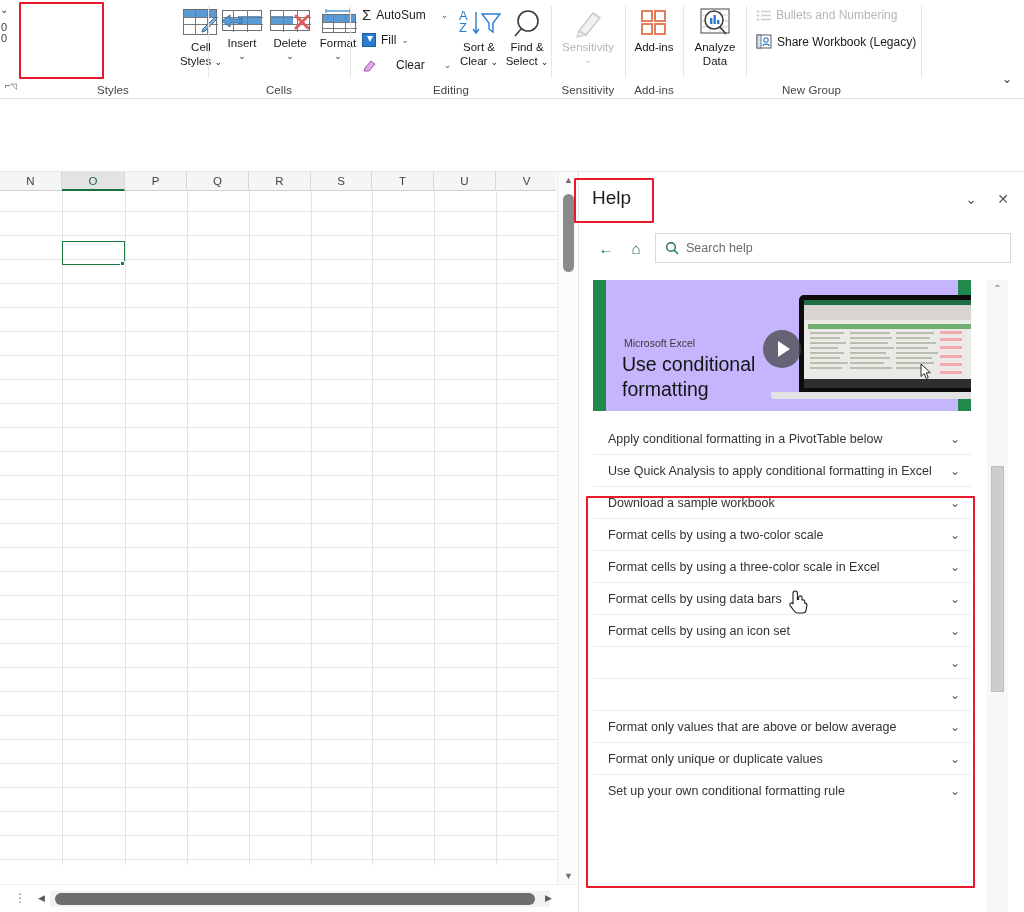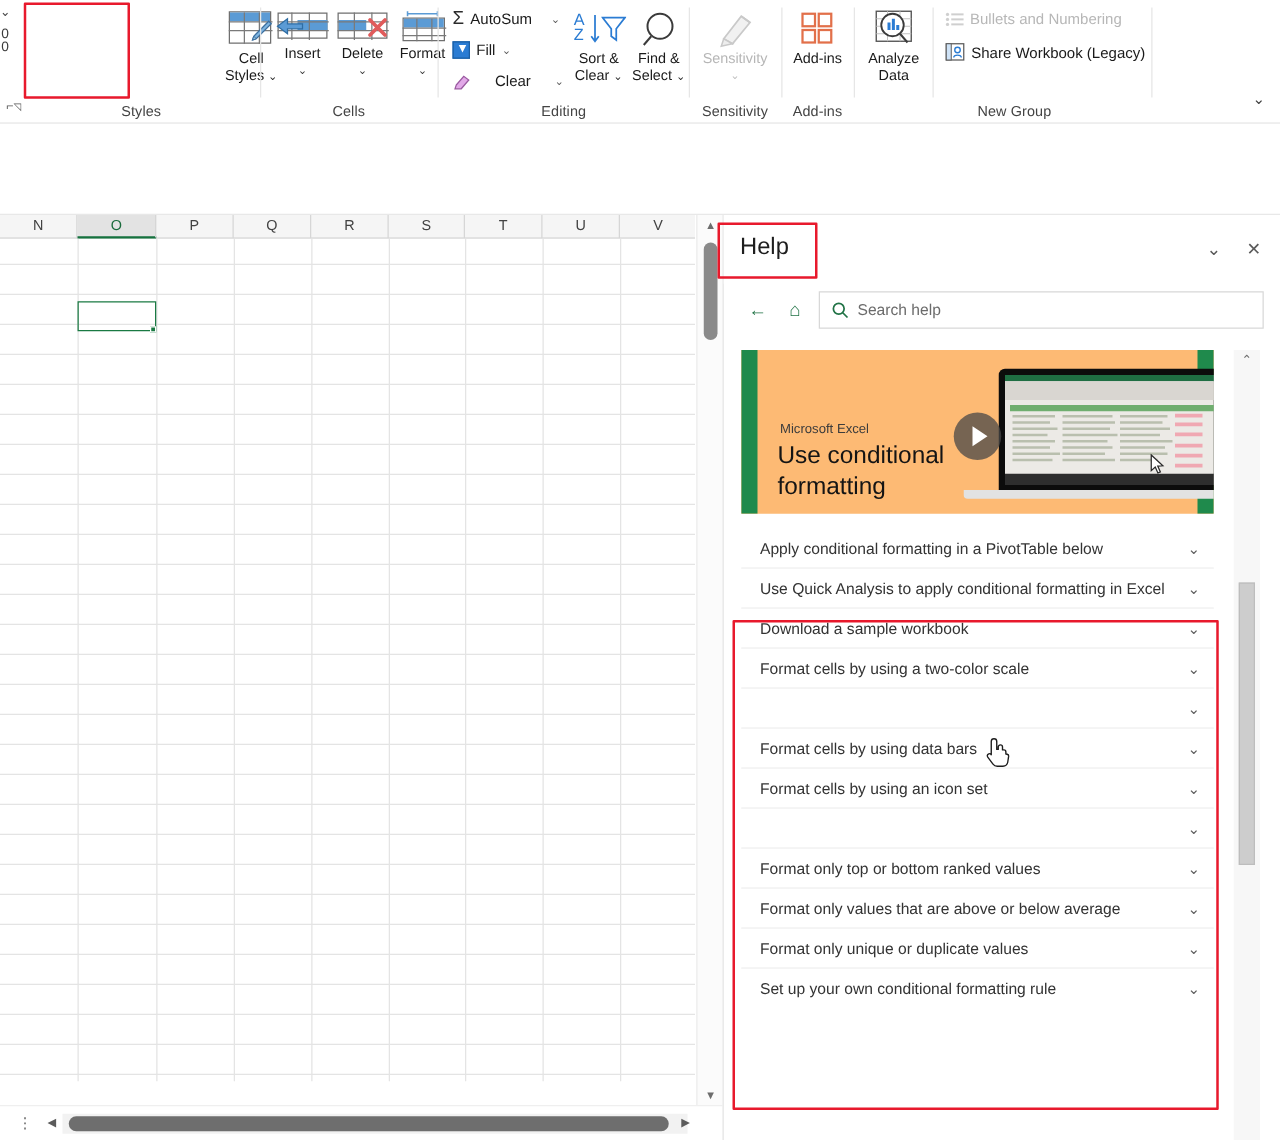--- a/index.html
+++ b/index.html
@@ -155,21 +155,21 @@
   .searchbox {
     position:absolute; left:76px; top:6px; width:356px; height:30px;
     background:#ffffff; border:1px solid #d8d8d8;
     display:flex; align-items:center; gap:7px; padding-left:9px;
   }
   .searchbox .ph { font-size:12.5px; color:#6b6b6b; }
 
   
   .videocard {
     position:absolute; left:14px; top:108px; width:378px; height:131px;
-    background:#fdba74; overflow:hidden;
+    background:#c4b5fd; overflow:hidden;
   }
   .vc-greenbar { position:absolute; top:0; width:13px; height:131px; background:#1f8a4c; }
   .vc-brand {
     position:absolute; left:31px; top:57px; font-size:10.5px; color:#3c3c3c;
   }
   .vc-title {
     position:absolute; left:29px; top:72px; width:190px;
     font-size:19.5px; line-height:25px; color:#141414; font-weight:400;
   }
   .vc-laptop {
@@ -632,35 +632,35 @@
       </div>
       <div class="acc-item">
         <span class="acc-label">Download a sample workbook</span>
         <span class="acc-chev">⌄</span>
       </div>
       <div class="acc-item">
         <span class="acc-label">Format cells by using a two-color scale</span>
         <span class="acc-chev">⌄</span>
       </div>
       <div class="acc-item">
+        <span class="acc-label">Format cells by using a three-color scale in Excel</span>
         <span class="acc-chev">⌄</span>
       </div>
       <div class="acc-item">
         <span class="acc-label">Format cells by using data bars</span>
         <span class="acc-chev">⌄</span>
       </div>
       <div class="acc-item">
         <span class="acc-label">Format cells by using an icon set</span>
         <span class="acc-chev">⌄</span>
       </div>
       <div class="acc-item">
         <span class="acc-chev">⌄</span>
       </div>
       <div class="acc-item">
-        <span class="acc-label">Format only top or bottom ranked values</span>
         <span class="acc-chev">⌄</span>
       </div>
       <div class="acc-item">
         <span class="acc-label">Format only values that are above or below average</span>
         <span class="acc-chev">⌄</span>
       </div>
       <div class="acc-item">
         <span class="acc-label">Format only unique or duplicate values</span>
         <span class="acc-chev">⌄</span>
       </div>

